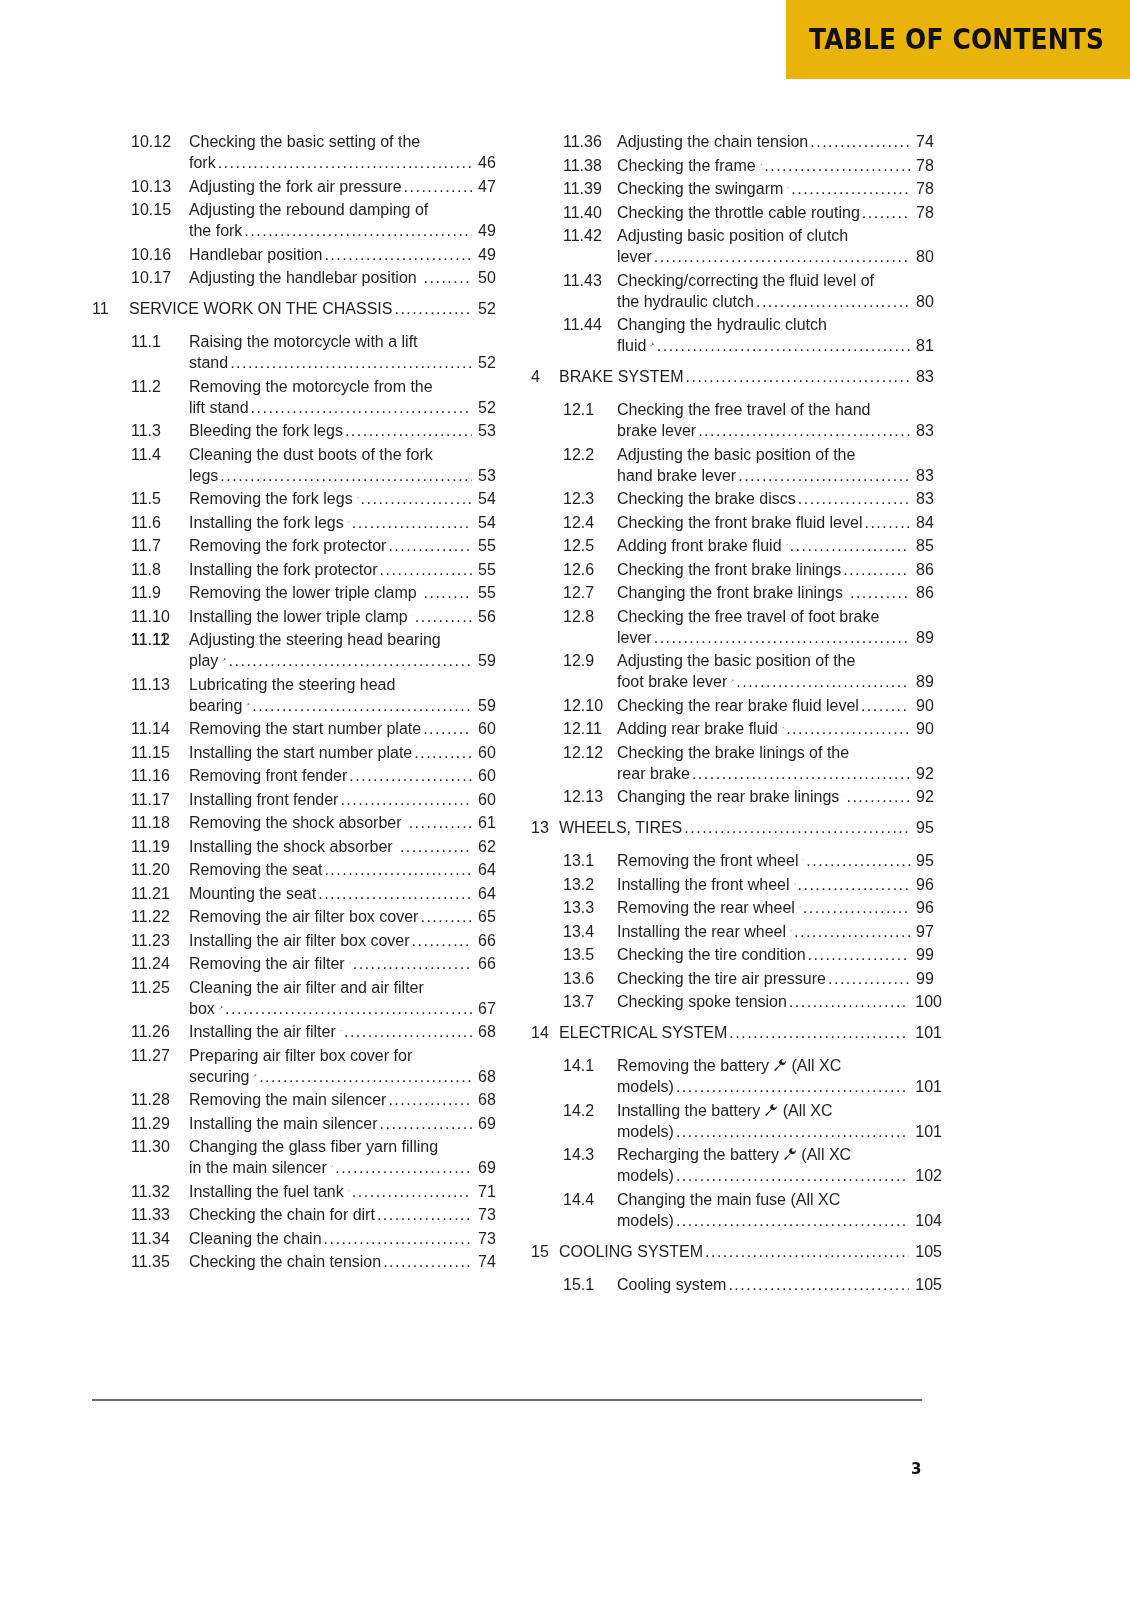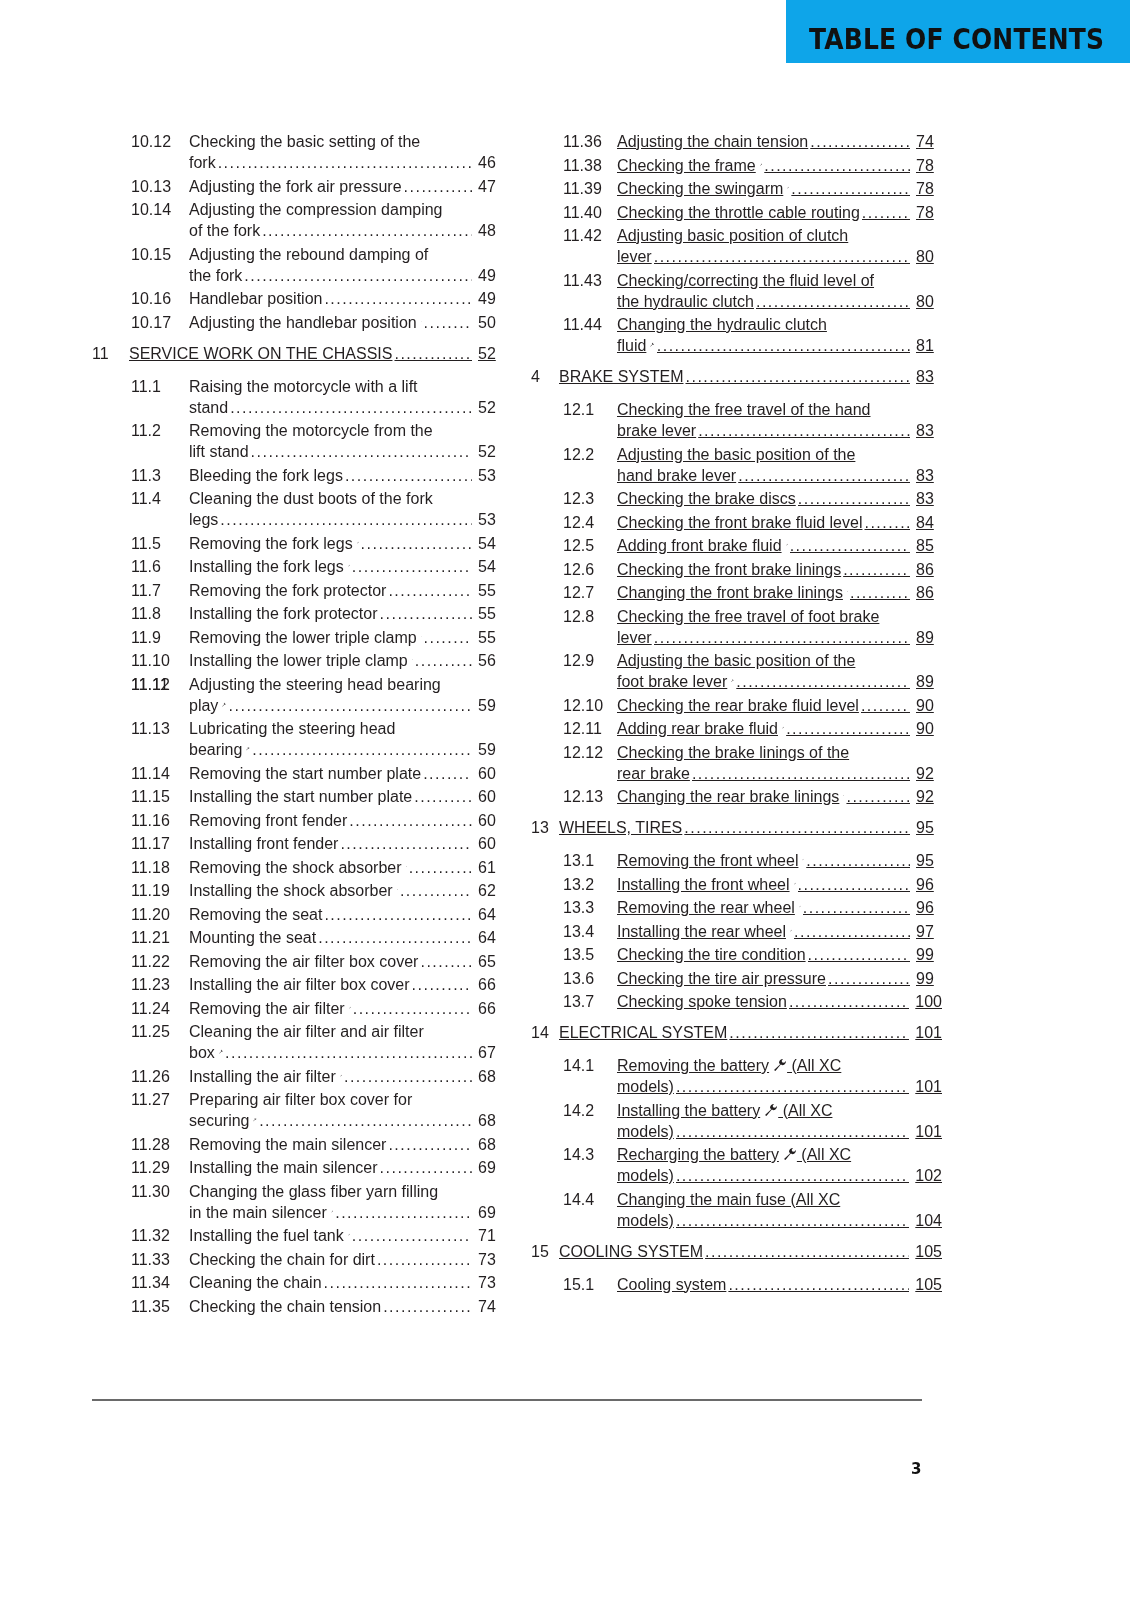--- a/index.html
+++ b/index.html
@@ -2,22 +2,22 @@
 <html><head>
 <meta charset="utf-8">
 <style>
   html, body { margin: 0; padding: 0; background: #ffffff; }
   body {
     width: 1130px; height: 1600px; position: relative; overflow: hidden;
     font-family: "Liberation Sans", "DejaVu Sans", sans-serif;
     color: #231f20;
   }
   .header-box {
-    position: absolute; left: 786px; top: 0; width: 344px; height: 63px;
-    background: #0ea5e9;
+    position: absolute; left: 786px; top: 0; width: 344px; height: 79px;
+    background: #eab308;
   }
   .header-title {
     position: absolute; right: 26px; top: 22px;
     font-family: "DejaVu Sans", "Liberation Sans", sans-serif;
     font-weight: bold; font-size: 29px; letter-spacing: 0.2px;
     transform: scaleX(0.86); transform-origin: right center;
     color: #111111; white-space: nowrap;
   }
   .col {
     position: absolute; top: 131px;
@@ -41,27 +41,27 @@
   .line .dots {
     flex: 1 1 auto; overflow: hidden; white-space: nowrap;
     margin: 0 2px; letter-spacing: 1.5px; color: #231f20;
   }
   .line .dots::before {
     content: "........................................................................................................................................";
   }
   .line .page { flex: 0 0 auto; min-width: 26px; text-align: left; padding-left: 4px; }
   .chapter {
     position: relative; font-size: 16px; line-height: 21px;
-    margin-top: 10px; margin-bottom: 12px; text-decoration: underline;
+    margin-top: 10px; margin-bottom: 12px;
   }
   .chapter .num { position: absolute; left: 0; top: 0; }
   .chapter .text-block { margin-left: 37px; }
   .col-right .chapter .text-block { margin-left: 28px; }
   .col-right .entry .num { left: 32px; }
-  .col-right .entry .text-block { margin-left: 86px; text-decoration: underline; }
+  .col-right .entry .text-block { margin-left: 86px; }
   .wrench {
     display: inline-block; width: 14px; height: 13px; vertical-align: -1px; margin-left: 4px;
   }
   .footer-rule {
     position: absolute; left: 92px; top: 1399px; width: 830px; height: 2px;
     background: #6a6a6a;
   }
   .page-number {
     position: absolute; left: 911px; top: 1460px;
     font-family: "DejaVu Sans", "Liberation Sans", sans-serif;
@@ -93,33 +93,20 @@
       <span class="num">10.13</span>
       <div class="text-block">
         <div class="line">
           <span class="label">Adjusting the fork air pressure</span>
           <span class="dots"></span>
           <span class="page">47</span>
         </div>
       </div>
     </div>
     <div class="entry">
-      <span class="num">10.14</span>
-      <div class="text-block">
-        <div class="line">
-          <span class="label">Adjusting the compression damping</span>
-        </div>
-        <div class="line">
-          <span class="label">of the fork</span>
-          <span class="dots"></span>
-          <span class="page">48</span>
-        </div>
-      </div>
-    </div>
-    <div class="entry">
       <span class="num">10.15</span>
       <div class="text-block">
         <div class="line">
           <span class="label">Adjusting the rebound damping of</span>
         </div>
         <div class="line">
           <span class="label">the fork</span>
           <span class="dots"></span>
           <span class="page">49</span>
         </div>

